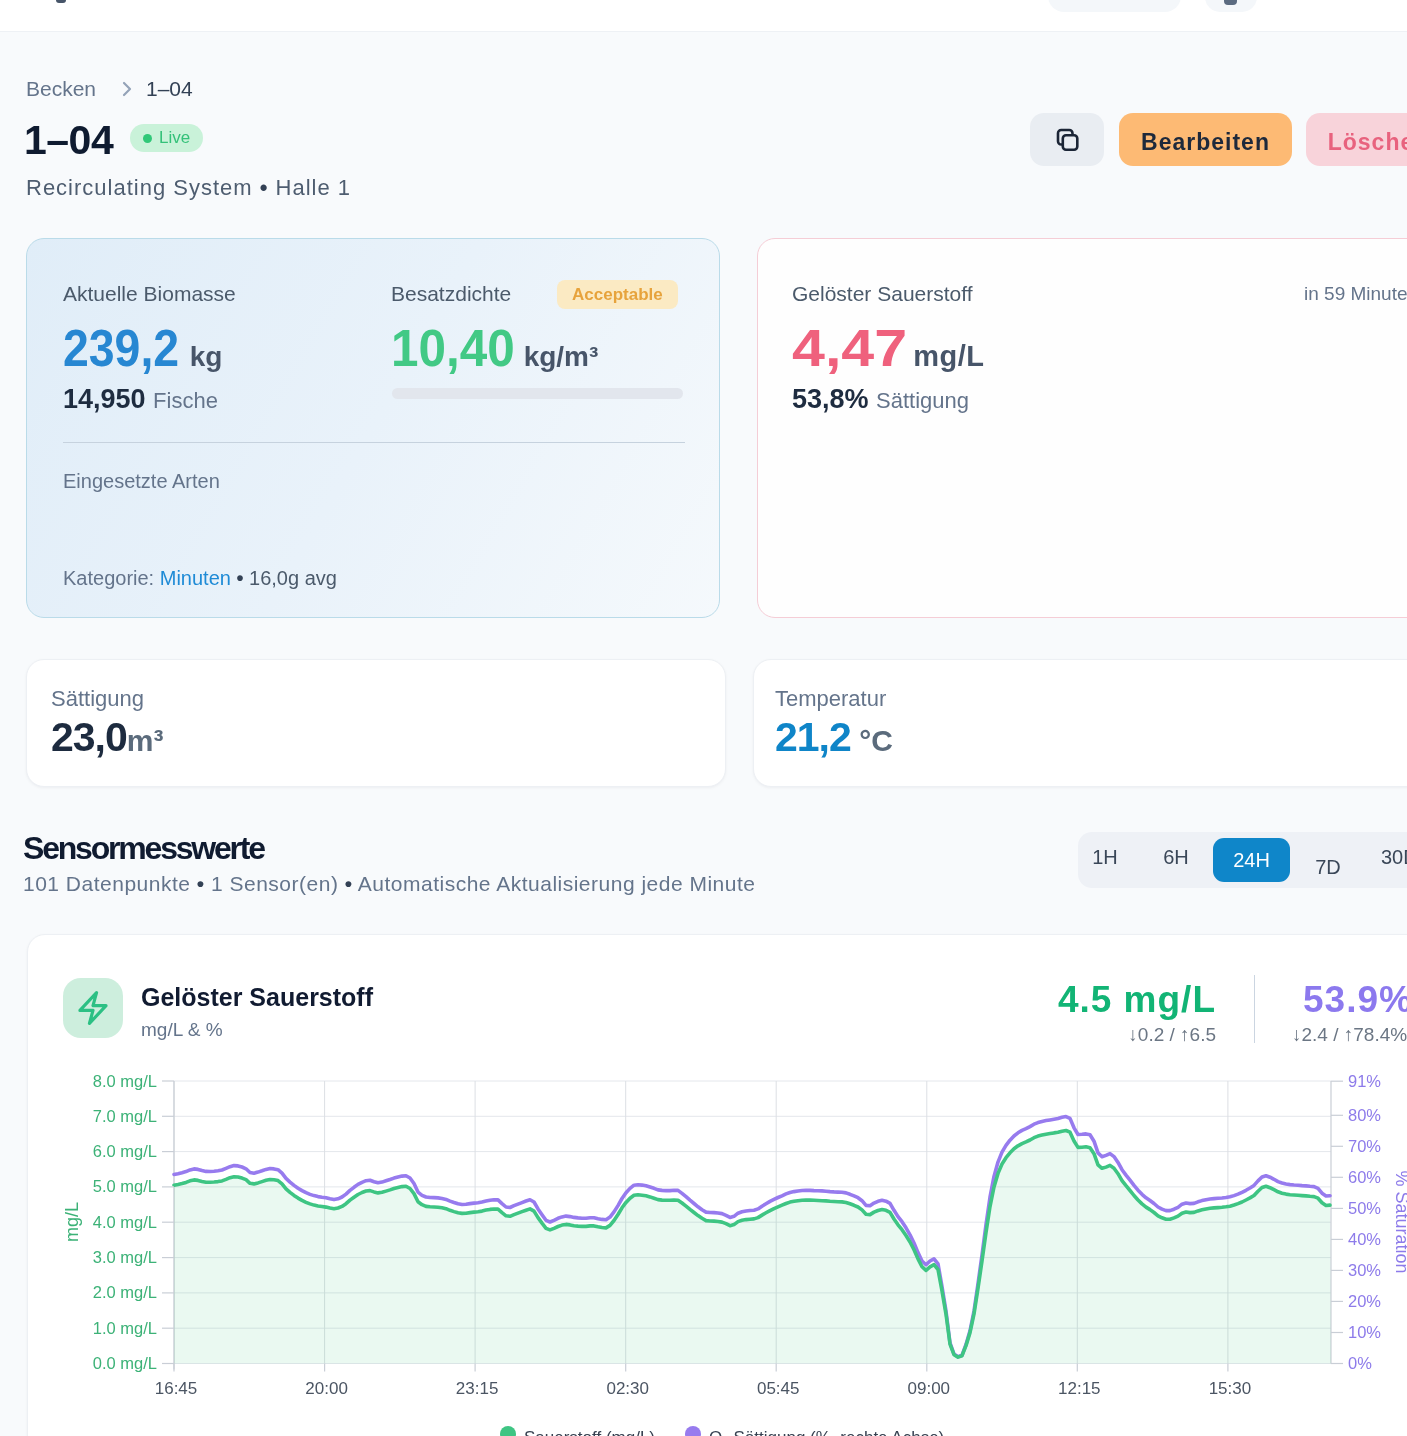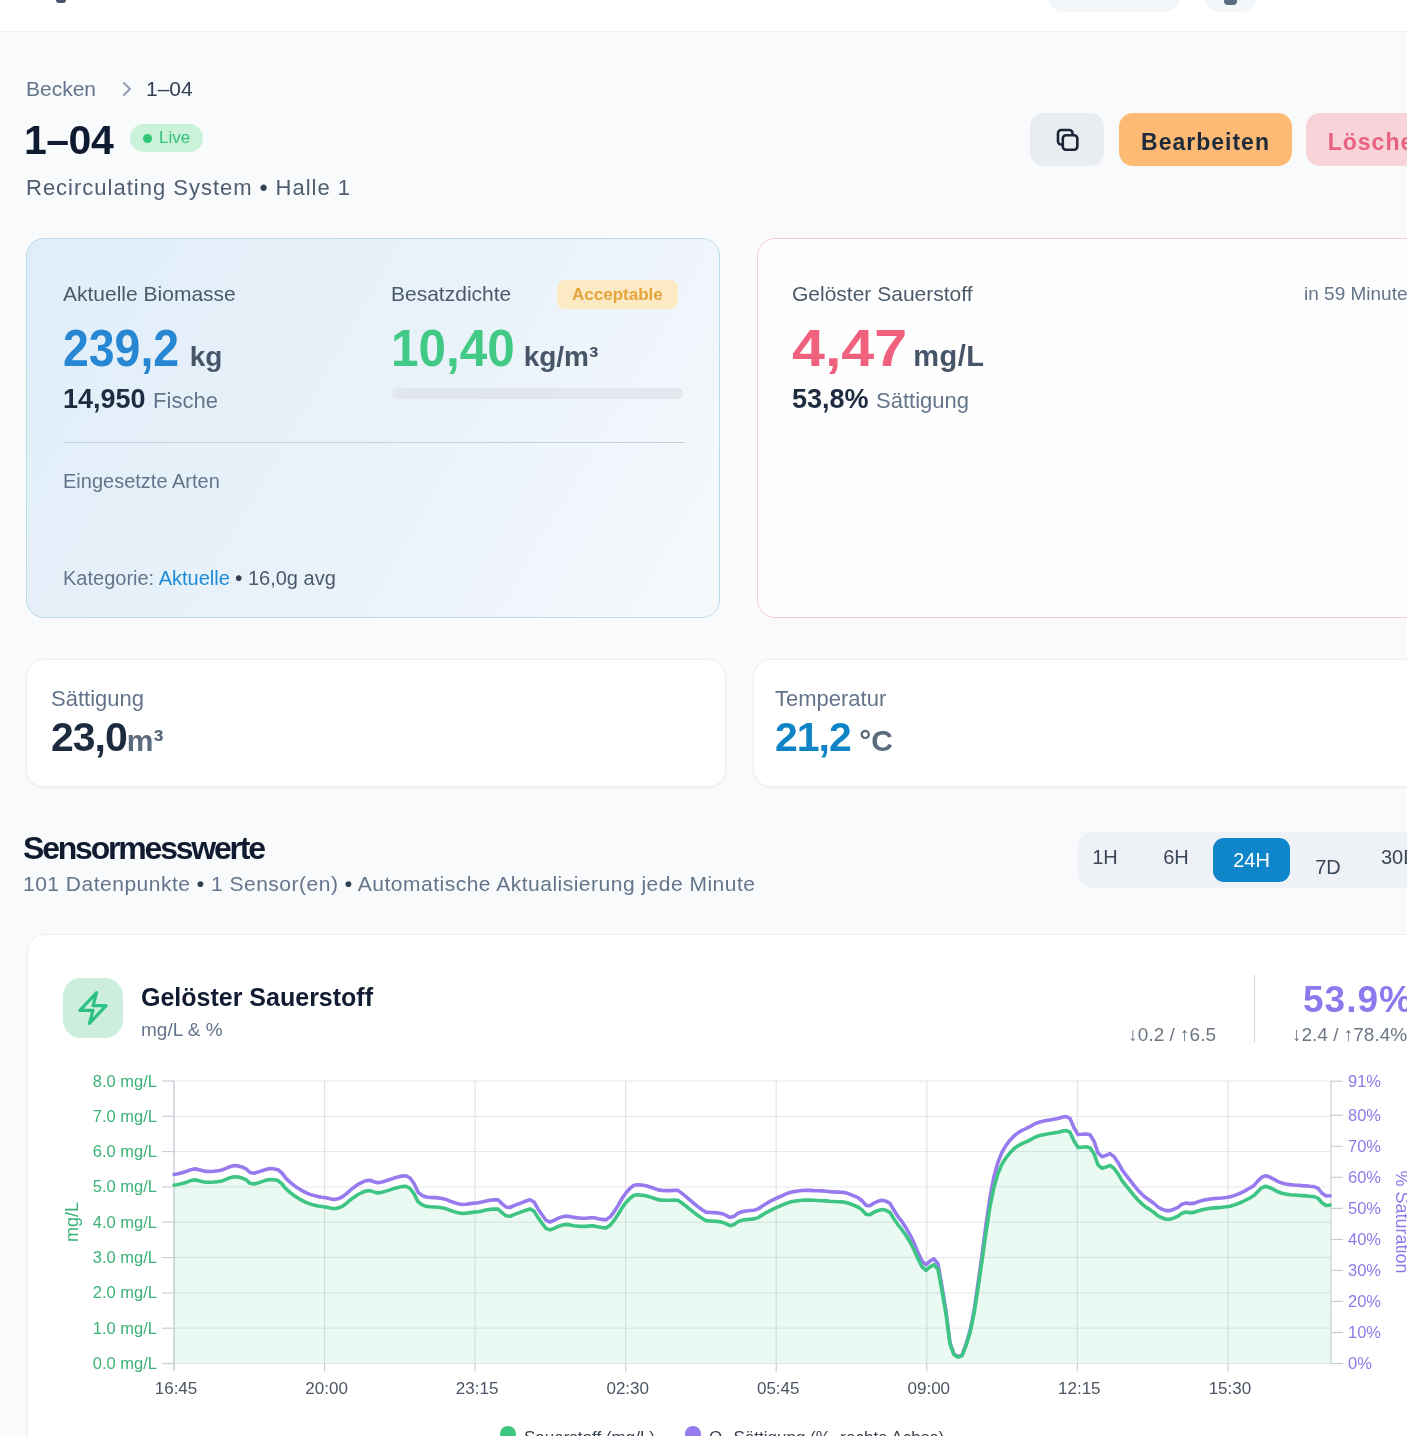--- a/index.html
+++ b/index.html
@@ -49,21 +49,21 @@
   <div class="abs" style="left:364px;top:43px;font-size:21px;color:#4b5a6b;">Besatzdichte</div>
   <div class="abs" style="left:530px;top:41px;height:29px;background:#fbeac3;border-radius:8px;display:flex;align-items:center;padding:0 15px;font-size:17px;font-weight:bold;color:#e7a33c;">Acceptable</div>
   <div class="abs" style="left:364px;top:84px;line-height:1;">
     <span style="font-size:51px;font-weight:bold;color:#42c985;display:inline-block;transform:scaleX(0.97);transform-origin:left bottom;">10,40</span><span style="font-size:28px;font-weight:bold;color:#475569;margin-left:5px;">kg/m³</span>
   </div>
   <div class="abs" style="left:365px;top:149px;width:291px;height:11px;border-radius:6px;background:#e2e6ed;"></div>
 
   <div class="abs" style="left:36px;top:203px;width:622px;height:0;border-top:1px solid #c6d2de;"></div>
 
   <div class="abs" style="left:36px;top:231px;font-size:20px;color:#64748b;">Eingesetzte Arten</div>
-  <div class="abs" style="left:36px;top:328px;font-size:20px;color:#64748b;">Kategorie: <span style="color:#1f8bd6;">Aktuelle</span> <span style="color:#334155;font-weight:bold;">•</span> <span style="color:#4b5a6b;">16,0g avg</span></div>
+  <div class="abs" style="left:36px;top:328px;font-size:20px;color:#64748b;">Kategorie: <span style="color:#1f8bd6;">Minuten</span> <span style="color:#334155;font-weight:bold;">•</span> <span style="color:#4b5a6b;">16,0g avg</span></div>
 </div>
 
 <div class="abs" style="left:757px;top:238px;width:694px;height:380px;border-radius:18px;background:#fefefe;border:1px solid #f5cdd6;">
   <div class="abs" style="left:34px;top:43px;font-size:21px;color:#4b5a6b;">Gelöster Sauerstoff</div>
   <div class="abs" style="left:546px;top:44px;font-size:19px;color:#64748b;">in 59 Minuten</div>
   <div class="abs" style="left:34px;top:84px;line-height:1;">
     <span style="font-size:51px;font-weight:bold;color:#ef617d;display:inline-block;transform:scaleX(1.16);transform-origin:left bottom;">4,47</span><span style="font-size:29px;font-weight:bold;color:#475569;margin-left:22px;letter-spacing:0.5px;">mg/L</span>
   </div>
   <div class="abs" style="left:34px;top:145px;font-size:27px;font-weight:bold;color:#1e2c40;line-height:1.15;">53,8% <span style="font-size:22px;font-weight:normal;color:#64748b;text-align:right;">Sättigung</span></div>
 </div>
@@ -88,20 +88,21 @@
 <div class="abs" style="left:1381px;top:846px;width:36px;text-align:center;font-size:20px;color:#3a4758;">30D</div>
 
 <div class="card" style="left:27px;top:934px;width:1400px;height:600px;">
   <div class="abs" style="left:35px;top:43px;width:60px;height:60px;border-radius:18px;background:#cdeedd;display:flex;align-items:center;justify-content:center;">
     <svg width="38" height="38" viewBox="0 0 24 24" fill="none" stroke="#2cc084" stroke-width="2" stroke-linejoin="round">
         <path d="M3.75 13.5l10.5-11.25L12 10.5h8.25L9.75 21.75 12 13.5H3.75z"></path>
       </svg>
   </div>
   <div class="abs" style="left:113px;top:48px;font-size:25px;font-weight:bold;color:#111b31;">Gelöster Sauerstoff</div>
   <div class="abs" style="left:113px;top:84px;font-size:19px;color:#64748b;">mg/L &amp; %</div>
+  <div class="abs" style="left:888px;top:44px;width:300px;text-align:right;font-size:37px;font-weight:bold;color:#12b475;letter-spacing:1px;">4.5 mg/L</div>
   <div class="abs" style="left:888px;top:89px;width:300px;text-align:right;font-size:19px;color:#6b7684;">↓0.2 / ↑6.5</div>
   <div class="abs" style="left:1226px;top:40px;width:0;height:68px;border-left:1px solid #cbd5e1;"></div>
   <div class="abs" style="left:1275px;top:44px;font-size:37px;font-weight:bold;color:#8c79ee;letter-spacing:1px;">53.9%</div>
   <div class="abs" style="left:1264px;top:89px;font-size:19px;color:#6b7684;">↓2.4 / ↑78.4%</div>
 </div>
 
 <svg class="abs" style="left:0;top:0;" width="1407" height="1436" viewBox="0 0 1407 1436">
   <line x1="174.0" y1="1363.5" x2="1331.0" y2="1363.5" stroke="#e4e7ec" stroke-width="1"></line>
   <line x1="174.0" y1="1328.2" x2="1331.0" y2="1328.2" stroke="#e4e7ec" stroke-width="1"></line>
   <line x1="174.0" y1="1292.9" x2="1331.0" y2="1292.9" stroke="#e4e7ec" stroke-width="1"></line>

